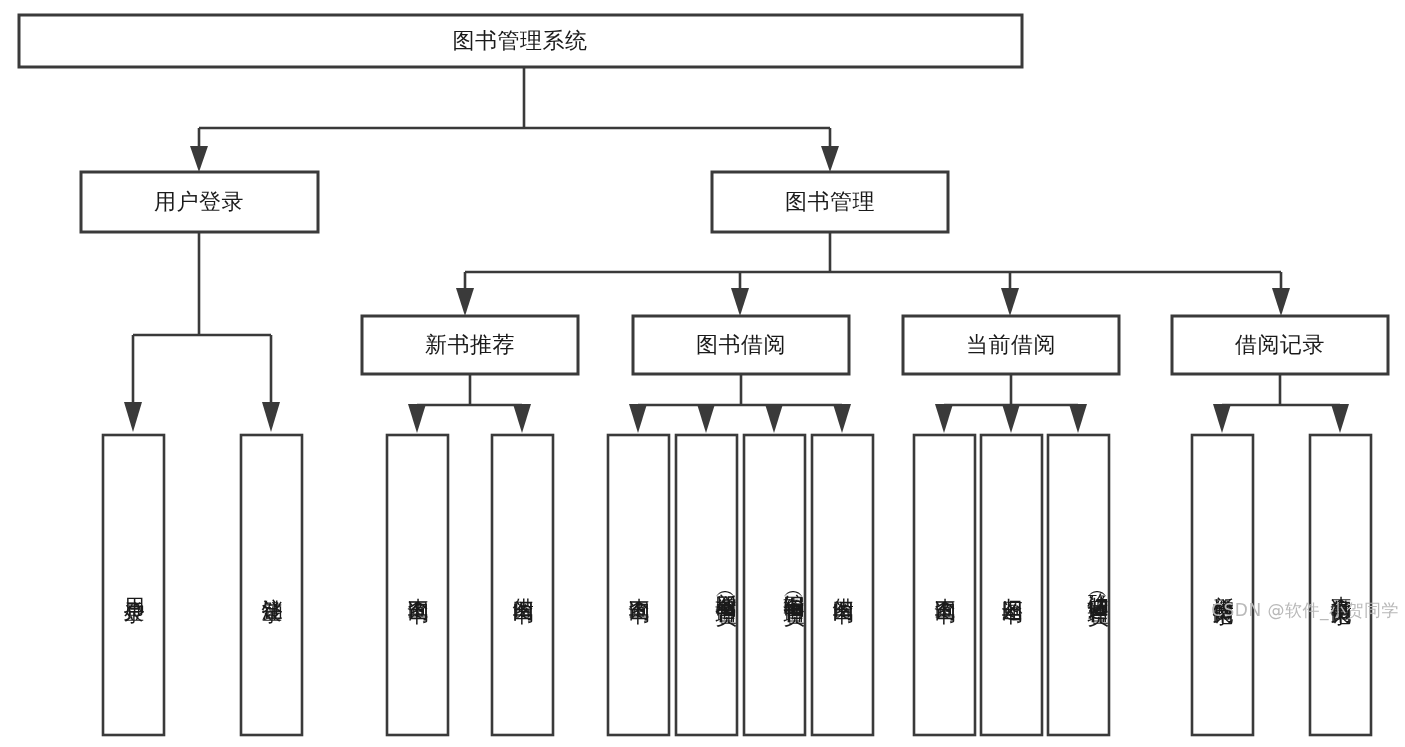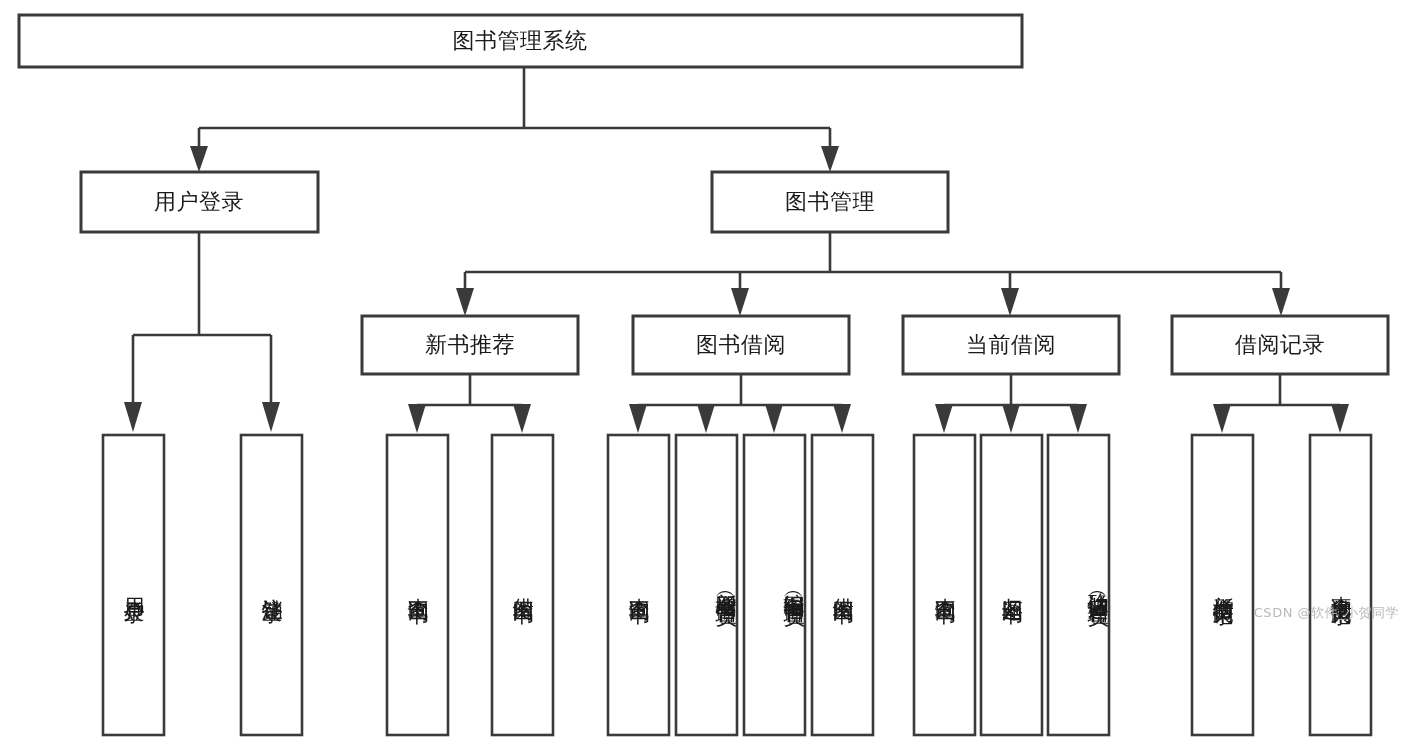--- a/index.html
+++ b/index.html
@@ -66,21 +66,21 @@
     align-items: center;
     justify-content: center;
     white-space: nowrap;
     pointer-events: none;
   }
   .watermark {
     position: absolute;
     right: 6px;
     bottom: 4px;
     font-family: "DejaVu Sans", "Liberation Sans", sans-serif;
-    font-size: 13px;
+    font-size: 17px;
     color: #b9b9b9;
     letter-spacing: 0.5px;
     white-space: nowrap;
   }
 </style>
 </head>
 <body>
 
 <div id="diagram-root">
 

